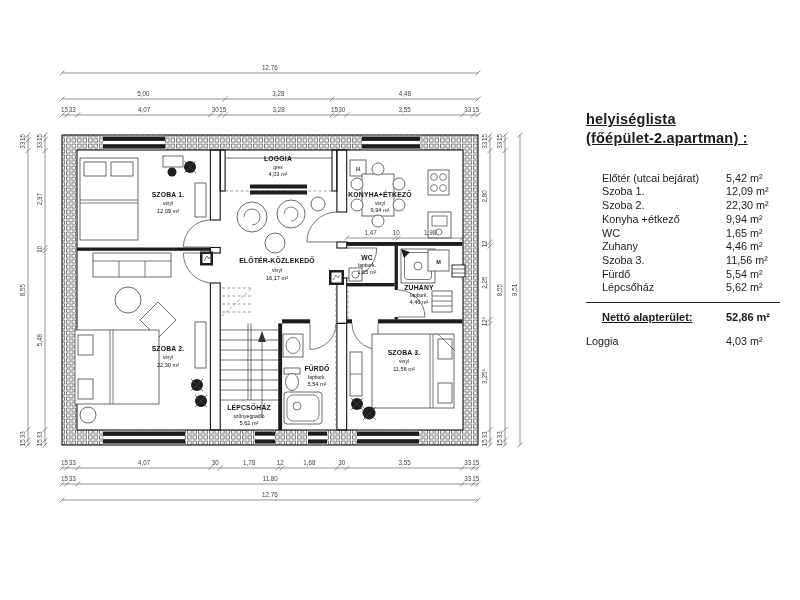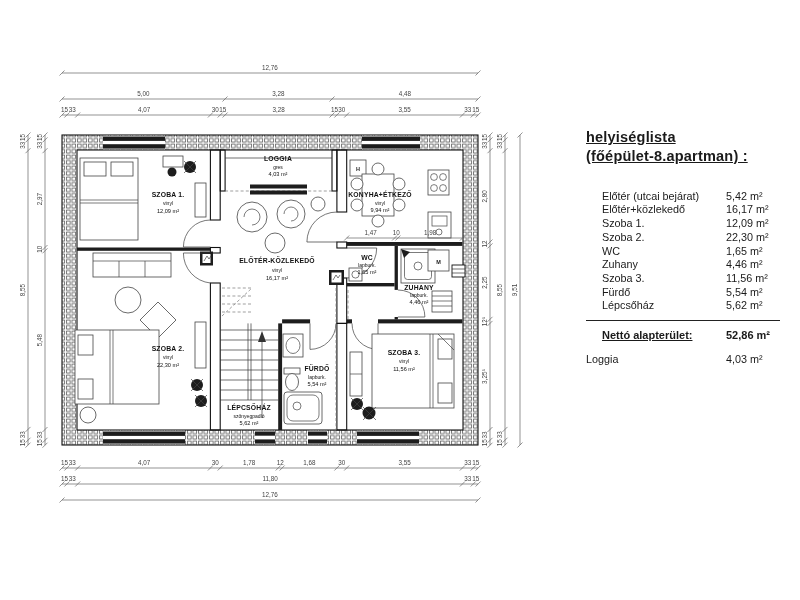--- a/index.html
+++ b/index.html
@@ -15,21 +15,21 @@
   .doorarc{fill:none;stroke:#555;stroke-width:0.8;}
   .dashed{fill:none;stroke:#777;stroke-width:0.7;stroke-dasharray:3 2.2;}
   g.dim line{stroke:#666;stroke-width:0.7;}
   g.dim text{fill:#444;font-size:6.3px;text-anchor:middle;font-family:"Liberation Sans",sans-serif;}
   g.rlabel text{text-anchor:middle;fill:#111;font-family:"Liberation Sans",sans-serif;}
   text.rname{font-size:6.8px;font-weight:bold;letter-spacing:.2px;}
   text.rfinish{font-size:5px;fill:#333;}
   text.rarea{font-size:5.6px;fill:#222;}
   text.appl{font-size:5.5px;font-weight:bold;text-anchor:middle;fill:#222;}
   
-  .room-list{position:absolute;left:586px;top:128px;width:194px;}
+  .room-list{position:absolute;left:586px;top:110px;width:194px;}
   .rl-title{font-size:14.5px;font-weight:bold;line-height:1.3;text-decoration:underline;
             letter-spacing:.2px;margin:0 0 24px 0;}
   .rl-row{display:flex;font-size:10.8px;line-height:13.7px;padding-left:16px;}
   .rl-label{flex:1;}
   .rl-value{width:54px;}
   .rl-divider{border:none;border-top:1.6px solid #222;margin:7px 0 7px 0;}
   .rl-total{display:flex;font-size:11px;font-weight:bold;line-height:14px;margin-bottom:10px;padding-left:16px;}
   .rl-total .rl-label{text-decoration:underline;}
   .rl-extra{display:flex;font-size:10.8px;line-height:14px;}
 </style>
@@ -492,38 +492,38 @@
         <text x="49.55" y="-3" font-size="5.2">10</text>
         <line x1="48.699999999999996" y1="2.5" x2="53.699999999999996" y2="-2.5"></line>
         <text x="83.5" y="-3">1,98</text>
         <line x1="113.29999999999998" y1="2.5" x2="118.29999999999998" y2="-2.5"></line>
       </g>
   </svg>
 
   <div class="room-list">
     <div class="rl-title">
       <span>helyiséglista</span><br>
-      <span>(főépület-8.apartman) :</span>
+      <span>(főépület-2.apartman) :</span>
     </div>
     <div>
         <div class="rl-row">
           <span class="rl-label">Előtér (utcai bejárat)</span>
           <span class="rl-value">5,42 m²</span>
         </div>
         <div class="rl-row">
-          <span class="rl-label">Előtér+közlekedő</span>
-          <span class="rl-value">16,17 m²</span>
-        </div>
-        <div class="rl-row">
           <span class="rl-label">Szoba 1.</span>
           <span class="rl-value">12,09 m²</span>
         </div>
         <div class="rl-row">
           <span class="rl-label">Szoba 2.</span>
           <span class="rl-value">22,30 m²</span>
+        </div>
+        <div class="rl-row">
+          <span class="rl-label">Konyha +étkező</span>
+          <span class="rl-value">9,94 m²</span>
         </div>
         <div class="rl-row">
           <span class="rl-label">WC</span>
           <span class="rl-value">1,65 m²</span>
         </div>
         <div class="rl-row">
           <span class="rl-label">Zuhany</span>
           <span class="rl-value">4,46 m²</span>
         </div>
         <div class="rl-row">

